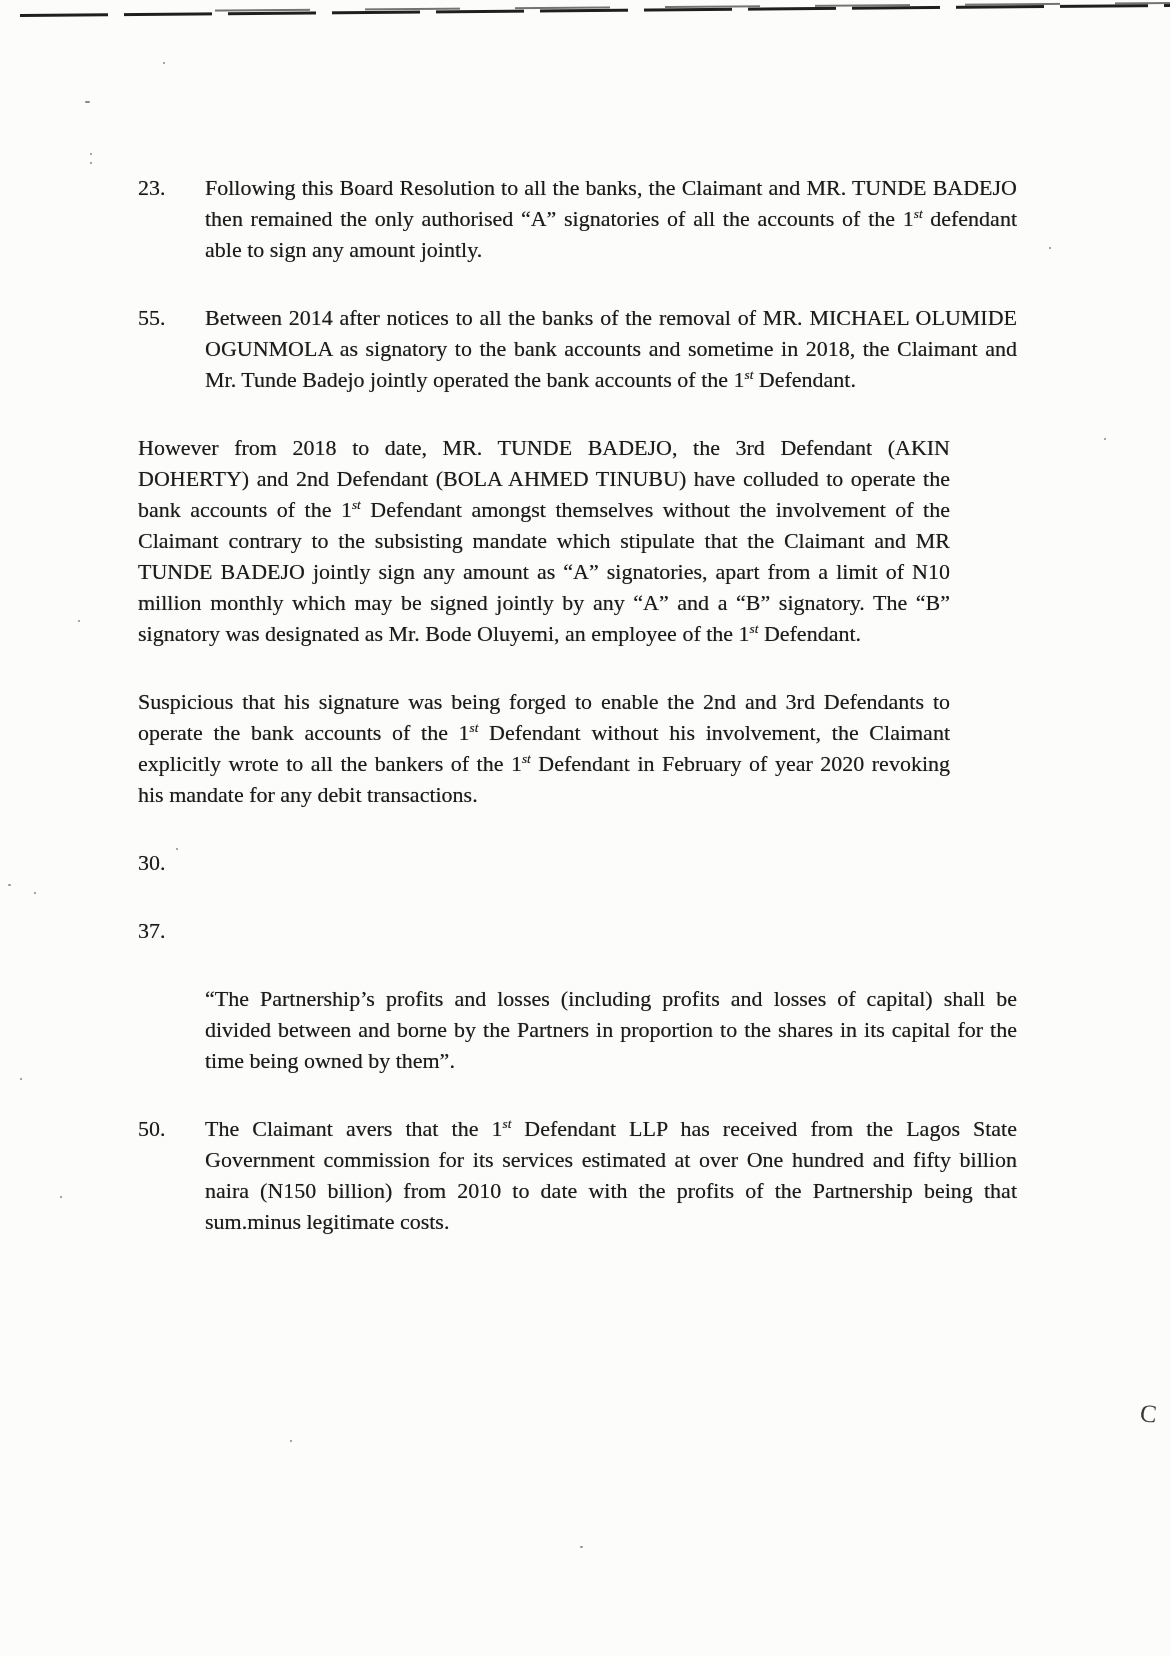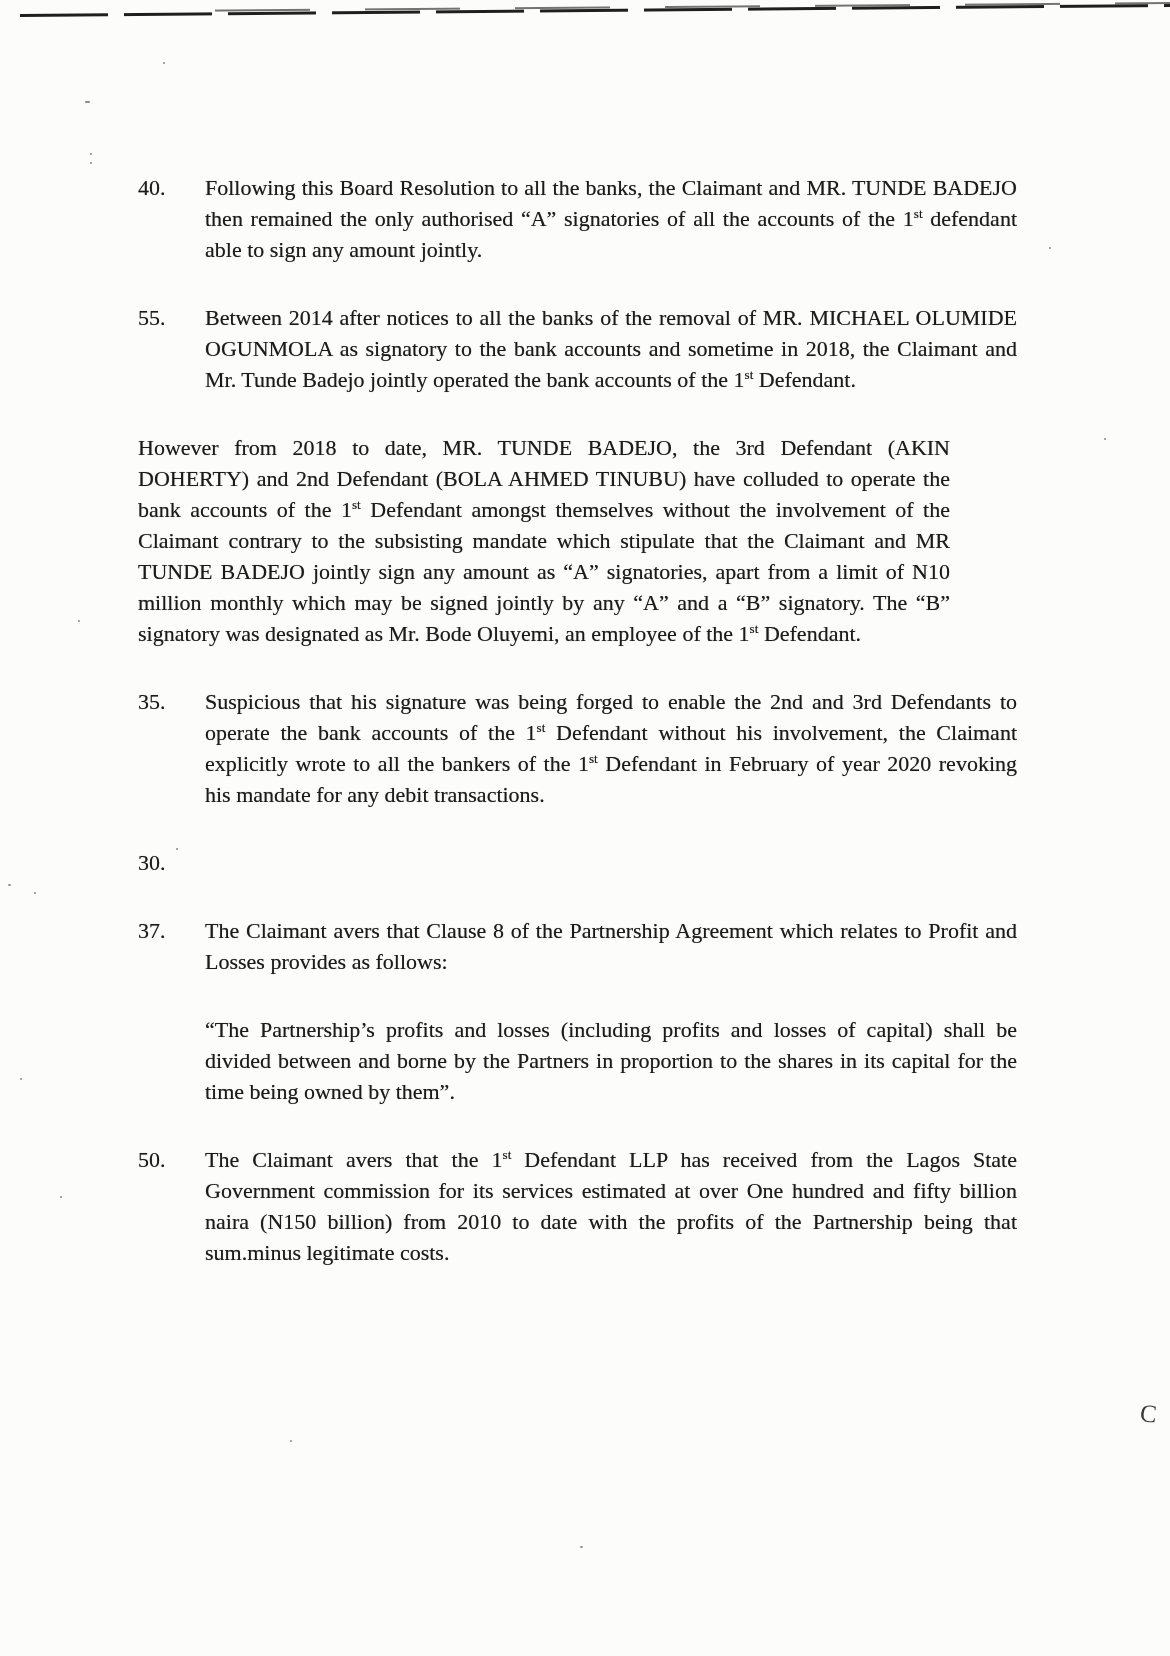--- a/index.html
+++ b/index.html
@@ -54,20 +54,21 @@
   }
   .para-body {
     width: 812px;
     flex: none;
     text-align: justify;
   }
   .para-body sup {
     font-size: 0.60em;
     line-height: 0;
     vertical-align: super;
+    font-style: italic;
   }
   .margin-mark {
     position: absolute;
     left: 1140px; top: 1400px;
     font-size: 25px;
     color: #3a3a3a;
     transform: rotate(6deg);
     font-weight: 400;
   }
   .speck {
@@ -80,40 +81,38 @@
 </head>
 <body>
 
 <div class="page">
 
   <div class="top-scan-line"></div>
   <div class="top-scan-line2"></div>
 
   <div class="content">
       <div class="para">
-        <div class="para-num">40.</div>
+        <div class="para-num">23.</div>
         <div class="para-body">Following this Board Resolution to all the banks, the Claimant and MR. TUNDE BADEJO then remained the only authorised “A” signatories of all the accounts of the 1<sup>st</sup> defendant able to sign any amount jointly.</div>
       </div>
       <div class="para">
         <div class="para-num">55.</div>
         <div class="para-body">Between 2014 after notices to all the banks of the removal of MR. MICHAEL OLUMIDE OGUNMOLA as signatory to the bank accounts and sometime in 2018, the Claimant and Mr. Tunde Badejo jointly operated the bank accounts of the 1<sup>st</sup> Defendant.</div>
       </div>
       <div class="para">
         <div class="para-body">However from 2018 to date, MR. TUNDE BADEJO, the 3rd Defendant (AKIN DOHERTY) and 2nd Defendant (BOLA AHMED TINUBU) have colluded to operate the bank accounts of the 1<sup>st</sup> Defendant amongst themselves without the involvement of the Claimant contrary to the subsisting mandate which stipulate that the Claimant and MR TUNDE BADEJO jointly sign any amount as “A” signatories, apart from a limit of N10 million monthly which may be signed jointly by any “A” and a “B” signatory. The “B” signatory was designated as Mr. Bode Oluyemi, an employee of the 1<sup>st</sup> Defendant.</div>
       </div>
       <div class="para">
-        <div class="para-num">35.</div>
         <div class="para-body">Suspicious that his signature was being forged to enable the 2nd and 3rd Defendants to operate the bank accounts of the 1<sup>st</sup> Defendant without his involvement, the Claimant explicitly wrote to all the bankers of the 1<sup>st</sup> Defendant in February of year 2020 revoking his mandate for any debit transactions.</div>
       </div>
       <div class="para">
         <div class="para-num">30.</div>
       </div>
       <div class="para">
         <div class="para-num">37.</div>
-        <div class="para-body">The Claimant avers that Clause 8 of the Partnership Agreement which relates to Profit and Losses provides as follows:</div>
       </div>
       <div class="para">
         <div class="para-num"></div>
         <div class="para-body">“The Partnership’s profits and losses (including profits and losses of capital) shall be divided between and borne by the Partners in proportion to the shares in its capital for the time being owned by them”.</div>
       </div>
       <div class="para">
         <div class="para-num">50.</div>
         <div class="para-body">The Claimant avers that the 1<sup>st</sup> Defendant LLP has received from the Lagos State Government commission for its services estimated at over One hundred and fifty billion naira (N150 billion) from 2010 to date with the profits of the Partnership being that sum.minus legitimate costs.</div>
       </div>
     </div>

